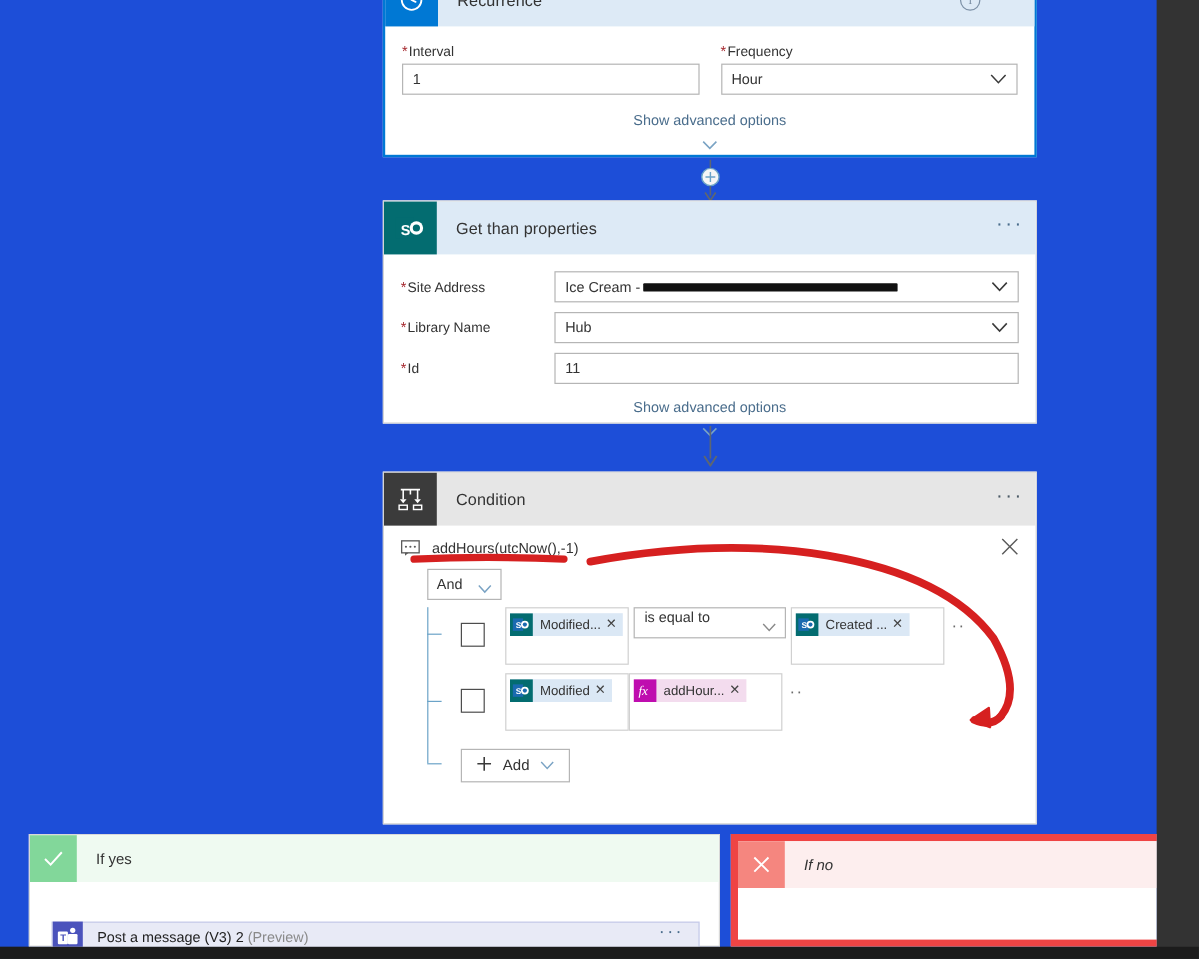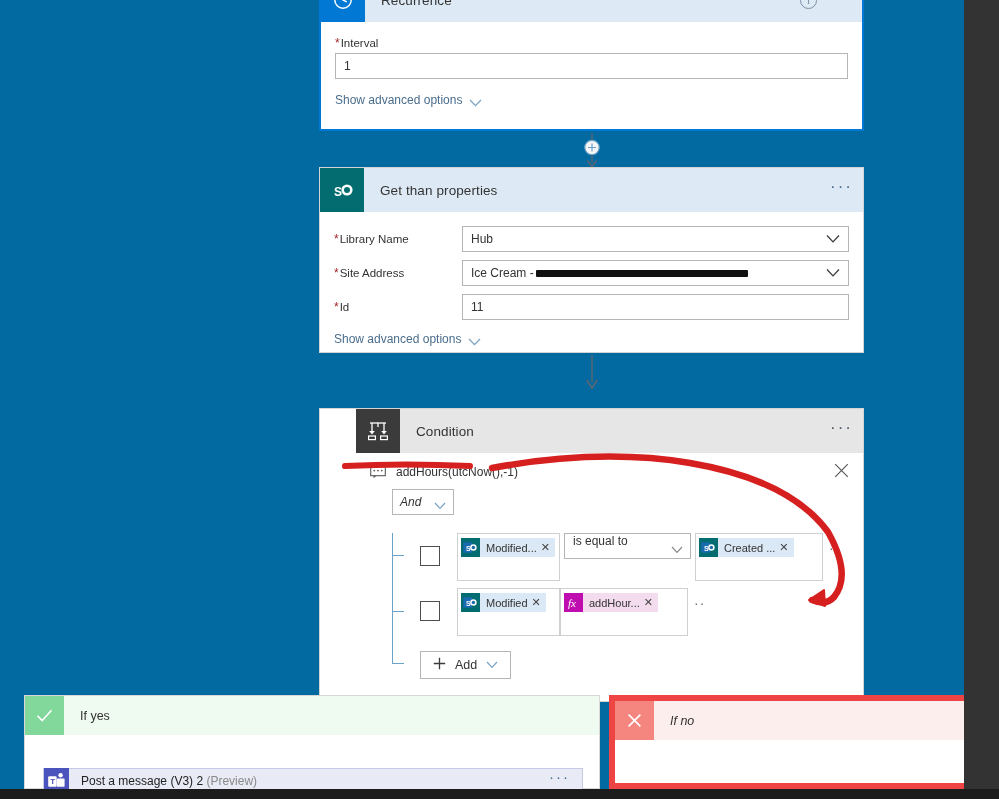--- a/index.html
+++ b/index.html
@@ -7,21 +7,21 @@
     margin: 0; padding: 0;
     width: 999px; height: 799px;
     overflow: hidden;
     background: #333333;
     font-family: "Liberation Sans", sans-serif;
   }
   #canvas {
     position: absolute;
     left: 0; top: 0;
     width: 964px; height: 789px;
-    background: #0369a1;
+    background: #1d4ed8;
     overflow: hidden;
   }
   #rightband {
     position: absolute;
     left: 964px; top: 0;
     width: 35px; height: 799px;
     background: #333333;
   }
   #bottomband {
     position: absolute;
@@ -110,21 +110,21 @@
     position: absolute;
     right: 8px; top: 50%;
     transform: translateY(-50%);
     width: 14px; height: 9px;
   }
   .chev svg { display: block; }
   .adv {
     margin-top: 14px;
     font-size: 12px;
     color: #4a6d8c;
-    display: flex; align-items: center; gap: 7px;
+    display: flex; align-items: center; gap: 7px; flex-direction: column;
   }
   .adv .chev-s { width: 13px; height: 8px; }
 
   
   .two-col { display: flex; gap: 18px; padding-top: 14px; }
   .two-col > div { flex: 1; }
 
   
   #card-getfile {
     left: 319px; top: 167px;
@@ -147,24 +147,23 @@
     display: inline-block;
     height: 7px;
     background: #111111;
     vertical-align: middle;
     margin-left: 2px;
     border-radius: 1px;
   }
 
   
   #card-condition {
-    left: 319px; top: 408px;
+    left: 319px; top: 393px;
     width: 545px; height: 294px;
     border: 1px solid #d4d4d4;
-    padding-left: 36px;
   }
   .expr-bar {
     display: flex;
     align-items: center;
     padding: 12px 14px 0 14px;
     position: relative;
   }
   .expr-ico { width: 16px; height: 14px; flex: 0 0 16px; }
   .expr-text {
     font-size: 12px;
@@ -179,22 +178,21 @@
 
   .cond-area { padding: 10px 0 0 36px; position: relative; }
   .and-box {
     width: 62px; height: 26px;
     border: 1px solid #b5b5b5;
     background: #fff;
     display: flex; align-items: center;
     padding: 0 7px;
     font-size: 12px; color: #333;
     position: relative;
-    margin-bottom: 18px;
-    font-style: italic;
+    margin-bottom: 6px;
   }
   .and-box .chev-s { position: absolute; right: 7px; top: 9px; width: 12px; height: 8px; }
 
   .tree { position: relative; padding-left: 28px; }
   .tree-spine {
     position: absolute;
     left: 0; top: 0; bottom: 16px;
     width: 1px;
     background: #6ba3c8;
   }
@@ -373,20 +371,31 @@
       </div>
     </div>
     <div class="card-body">
       <div class="two-col">
         <div>
           <div class="field-label"><span class="req">*</span><span>Interval</span></div>
           <div class="tbox">
             <span>1</span>
           </div>
         </div>
+        <div>
+          <div class="field-label"><span class="req">*</span><span>Frequency</span></div>
+          <div class="tbox">
+            <span>Hour</span>
+            <span class="chev">
+              <svg width="14" height="9" viewBox="0 0 14 9">
+                  <path d="M1 1 L7 7.4 L13 1" fill="none" stroke="#3b3b3b" stroke-width="1.3"></path>
+                </svg>
+            </span>
+          </div>
+        </div>
       </div>
       <div class="adv">
         <span>Show advanced options</span>
         <span class="chev-s">
           <svg width="13" height="8" viewBox="0 0 13 8">
               <path d="M1 1 L6.5 6.6 L12 1" fill="none" stroke="#7aa3c4" stroke-width="1.3"></path>
             </svg>
         </span>
       </div>
     </div>
@@ -413,39 +422,39 @@
         </svg>
       </div>
       <div class="hdr-title">Get than properties</div>
       <div class="hdr-actions">
         <div class="ellipsis">···</div>
       </div>
     </div>
     <div class="card-body" style="padding-top:14px;">
 
       <div class="row-field">
-        <div class="lbl"><span class="req">*</span><span>Library Name</span></div>
-        <div class="ctl">
-          <div class="tbox">
-            <span>Hub</span>
-            <span class="chev">
-              <svg width="14" height="9" viewBox="0 0 14 9">
-                  <path d="M1 1 L7 7.4 L13 1" fill="none" stroke="#3b3b3b" stroke-width="1.3"></path>
-                </svg>
-            </span>
-          </div>
-        </div>
-      </div>
-
-      <div class="row-field">
         <div class="lbl"><span class="req">*</span><span>Site Address</span></div>
         <div class="ctl">
           <div class="tbox">
             <span>Ice Cream -</span>
             <span class="redact" style="width:212px;"></span>
+            <span class="chev">
+              <svg width="14" height="9" viewBox="0 0 14 9">
+                  <path d="M1 1 L7 7.4 L13 1" fill="none" stroke="#3b3b3b" stroke-width="1.3"></path>
+                </svg>
+            </span>
+          </div>
+        </div>
+      </div>
+
+      <div class="row-field">
+        <div class="lbl"><span class="req">*</span><span>Library Name</span></div>
+        <div class="ctl">
+          <div class="tbox">
+            <span>Hub</span>
             <span class="chev">
               <svg width="14" height="9" viewBox="0 0 14 9">
                   <path d="M1 1 L7 7.4 L13 1" fill="none" stroke="#3b3b3b" stroke-width="1.3"></path>
                 </svg>
             </span>
           </div>
         </div>
       </div>
 
       <div class="row-field">

